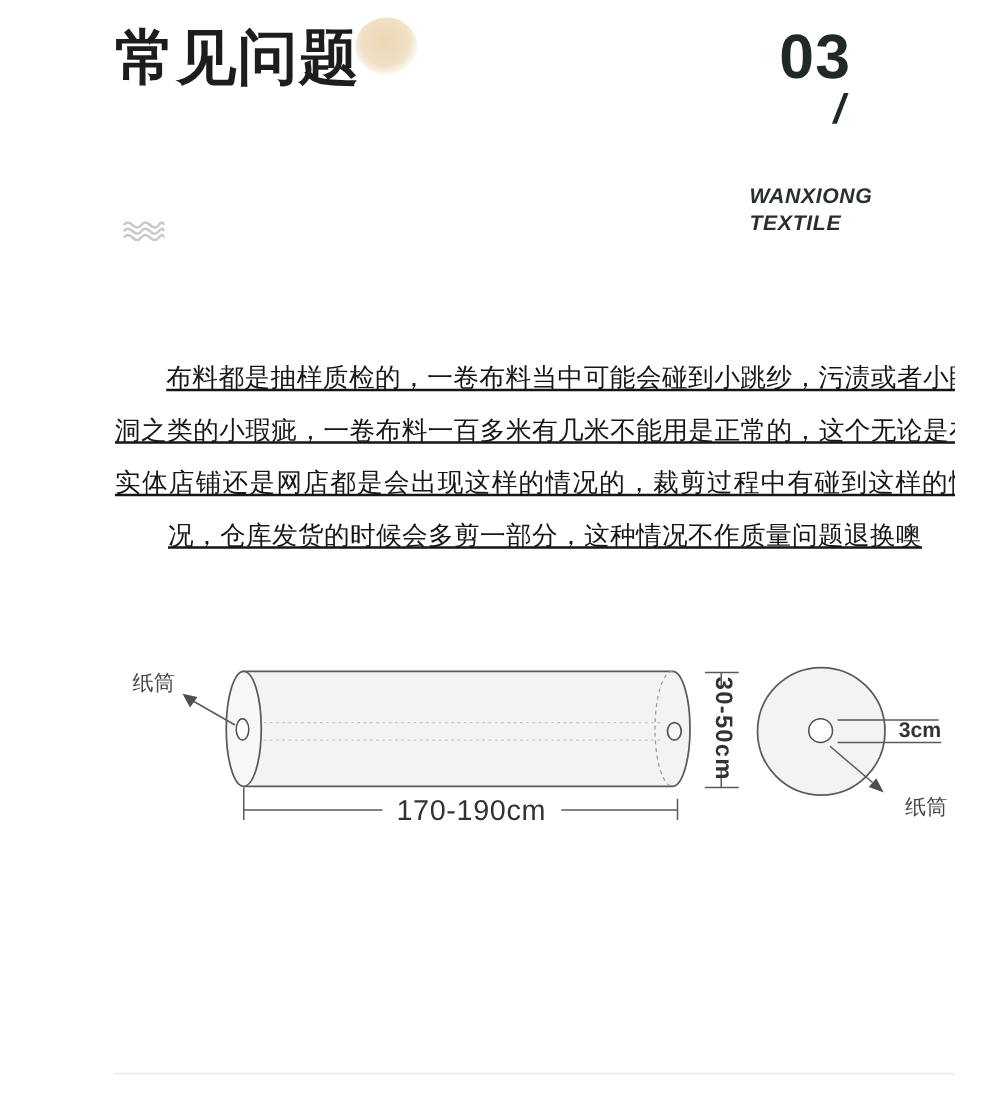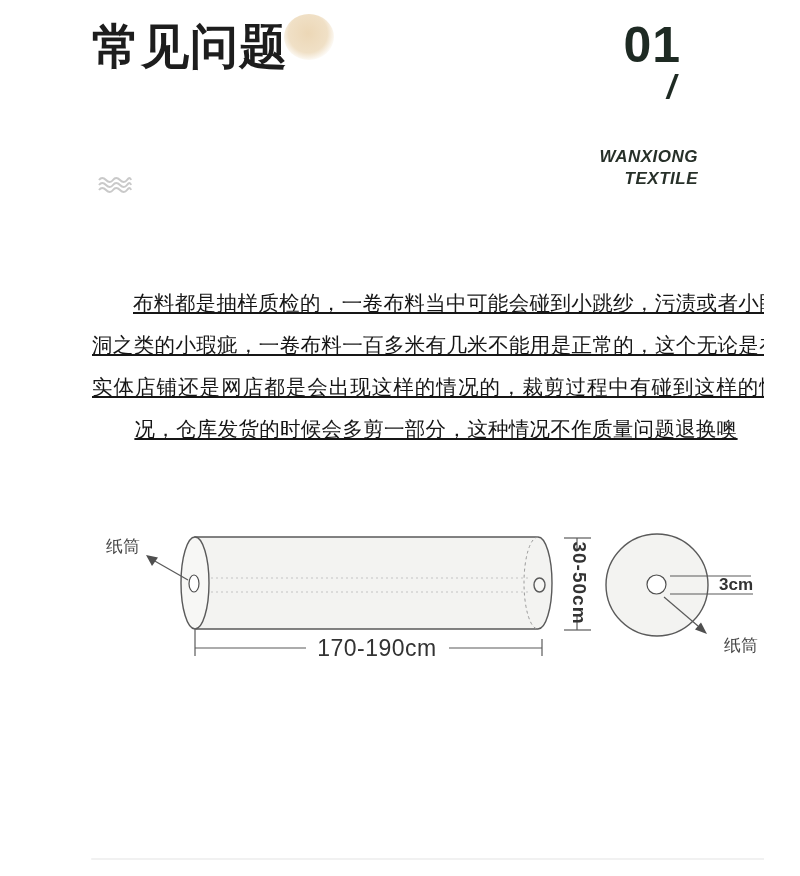--- a/index.html
+++ b/index.html
@@ -36,21 +36,21 @@
     top:18px;right:83px;
     font-size:50px;line-height:54px;font-weight:800;letter-spacing:1px;
     color:var(--brand-ink);
   }
   .index-slash{
     top:70px;right:88px;
     font-size:33px;line-height:34px;font-weight:700;font-style:italic;
     color:var(--brand-ink);
   }
   .brand{
-    top:146px;right:66px;text-align:right;
+    top:146px;right:66px;text-align:left;
     font-size:17px;line-height:22px;font-weight:700;font-style:italic;
     letter-spacing:.5px;color:#273029;
   }
   .wave{left:62px;top:176px;width:34px;height:19px;}
 
   
   .faq{
     left:56px;top:282px;width:688px;margin:0;
     font-size:20.5px;line-height:42px;color:var(--ink);
     text-align:justify;text-align-last:center;text-indent:2em;
@@ -81,21 +81,21 @@
   .divider{left:55px;top:858px;width:690px;height:2px;background:#f1f1f1;border-radius:1px;}
 </style>
 </head>
 <body>
 
 <div class="canvas">
 
   <div class="abs accent-circle"></div>
   <h1 class="abs title-cn">常见问题</h1>
 
-  <div class="abs index-num">01</div>
+  <div class="abs index-num">03</div>
   <div class="abs index-slash">/</div>
 
   <div class="abs brand">
     <div>WANXIONG</div>
     <div>TEXTILE</div>
   </div>
 
   <svg class="abs wave" viewBox="0 0 34 19" aria-hidden="true">
     <path d="M1 4 Q4 0 8 4 T15 4 T22 4 T29 4 T33 4" fill="none" stroke="#c9c9c9" stroke-width="2"></path>
     <path d="M1 9 Q4 5 8 9 T15 9 T22 9 T29 9 T33 9" fill="none" stroke="#c9c9c9" stroke-width="2"></path>

